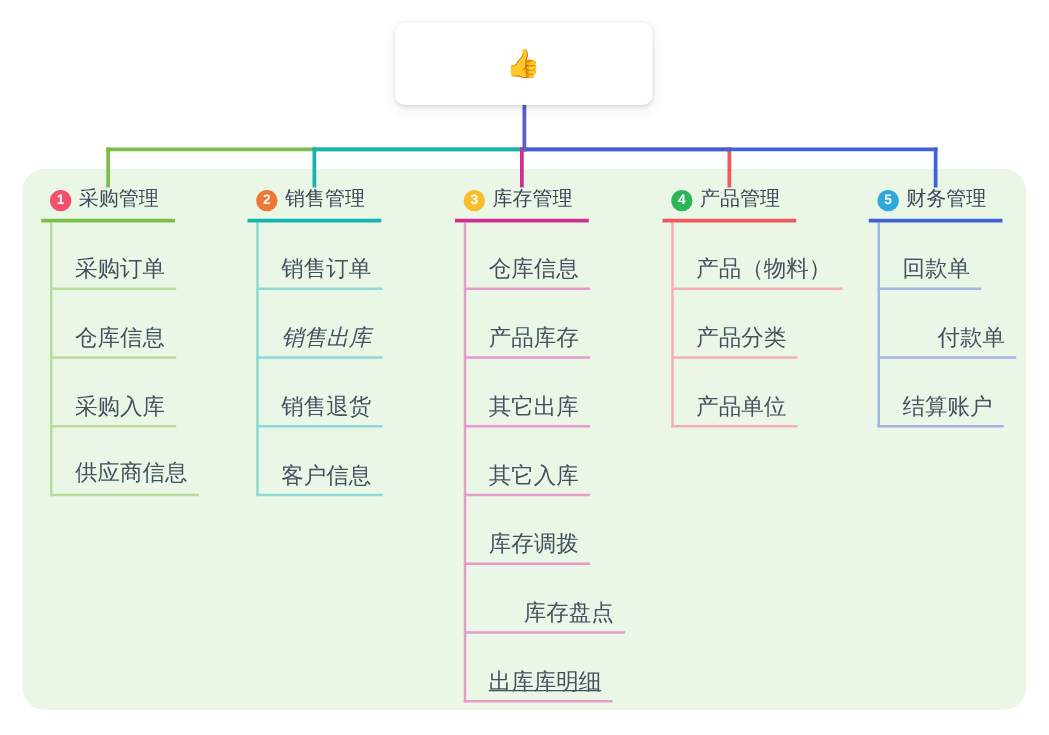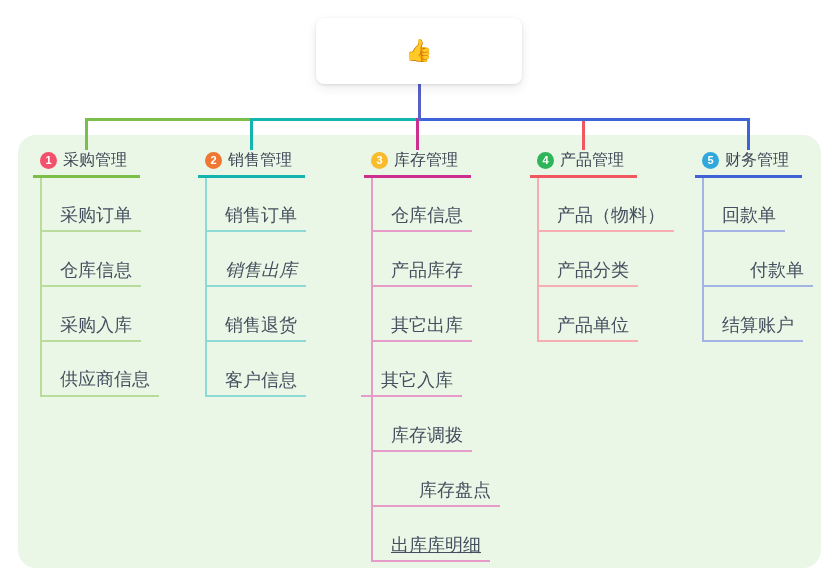--- a/index.html
+++ b/index.html
@@ -82,21 +82,21 @@
       <div class="child-node" style="left: 40px; top: 363px; border-bottom-color: rgb(185, 219, 155); font-family: Liberation Mono, monospace;">供应商信息</div>
       <div class="trunk" style="left: 205px; top: 178px; width: 2px; height: 219px; background: rgb(140, 218, 211);"></div>
       <div class="child-node" style="left: 205px; top: 198px; border-bottom-color: rgb(140, 218, 211);">销售订单</div>
       <div class="child-node" style="left: 205px; top: 253px; border-bottom-color: rgb(140, 218, 211); font-style: italic;">销售出库</div>
       <div class="child-node" style="left: 205px; top: 308px; border-bottom-color: rgb(140, 218, 211);">销售退货</div>
       <div class="child-node" style="left: 205px; top: 363px; border-bottom-color: rgb(140, 218, 211);">客户信息</div>
       <div class="trunk" style="left: 371px; top: 178px; width: 2px; height: 384px; background: rgb(231, 155, 200);"></div>
       <div class="child-node" style="left: 371px; top: 198px; border-bottom-color: rgb(231, 155, 200);">仓库信息</div>
       <div class="child-node" style="left: 371px; top: 253px; border-bottom-color: rgb(231, 155, 200);">产品库存</div>
       <div class="child-node" style="left: 371px; top: 308px; border-bottom-color: rgb(231, 155, 200);">其它出库</div>
-      <div class="child-node" style="left: 361px; top: 363px; border-bottom-color: rgb(231, 155, 200);">其它入库</div>
+      <div class="child-node" style="left: 371px; top: 363px; border-bottom-color: rgb(231, 155, 200);">其它入库</div>
       <div class="child-node" style="left: 371px; top: 418px; border-bottom-color: rgb(231, 155, 200);">库存调拨</div>
       <div class="child-node" style="left: 371px; top: 473px; border-bottom-color: rgb(231, 155, 200); padding-left: 48px;">库存盘点</div>
       <div class="child-node" style="left: 371px; top: 528px; border-bottom-color: rgb(231, 155, 200); text-decoration: underline;">出库库明细</div>
       <div class="trunk" style="left: 537px; top: 178px; width: 2px; height: 164px; background: rgb(246, 174, 178);"></div>
       <div class="child-node" style="left: 537px; top: 198px; border-bottom-color: rgb(246, 174, 178);">产品（物料）</div>
       <div class="child-node" style="left: 537px; top: 253px; border-bottom-color: rgb(246, 174, 178);">产品分类</div>
       <div class="child-node" style="left: 537px; top: 308px; border-bottom-color: rgb(246, 174, 178);">产品单位</div>
       <div class="trunk" style="left: 702px; top: 178px; width: 2px; height: 164px; background: rgb(162, 179, 228);"></div>
       <div class="child-node" style="left: 702px; top: 198px; border-bottom-color: rgb(162, 179, 228);">回款单</div>
       <div class="child-node" style="left: 702px; top: 253px; border-bottom-color: rgb(162, 179, 228); padding-left: 48px;">付款单</div>

